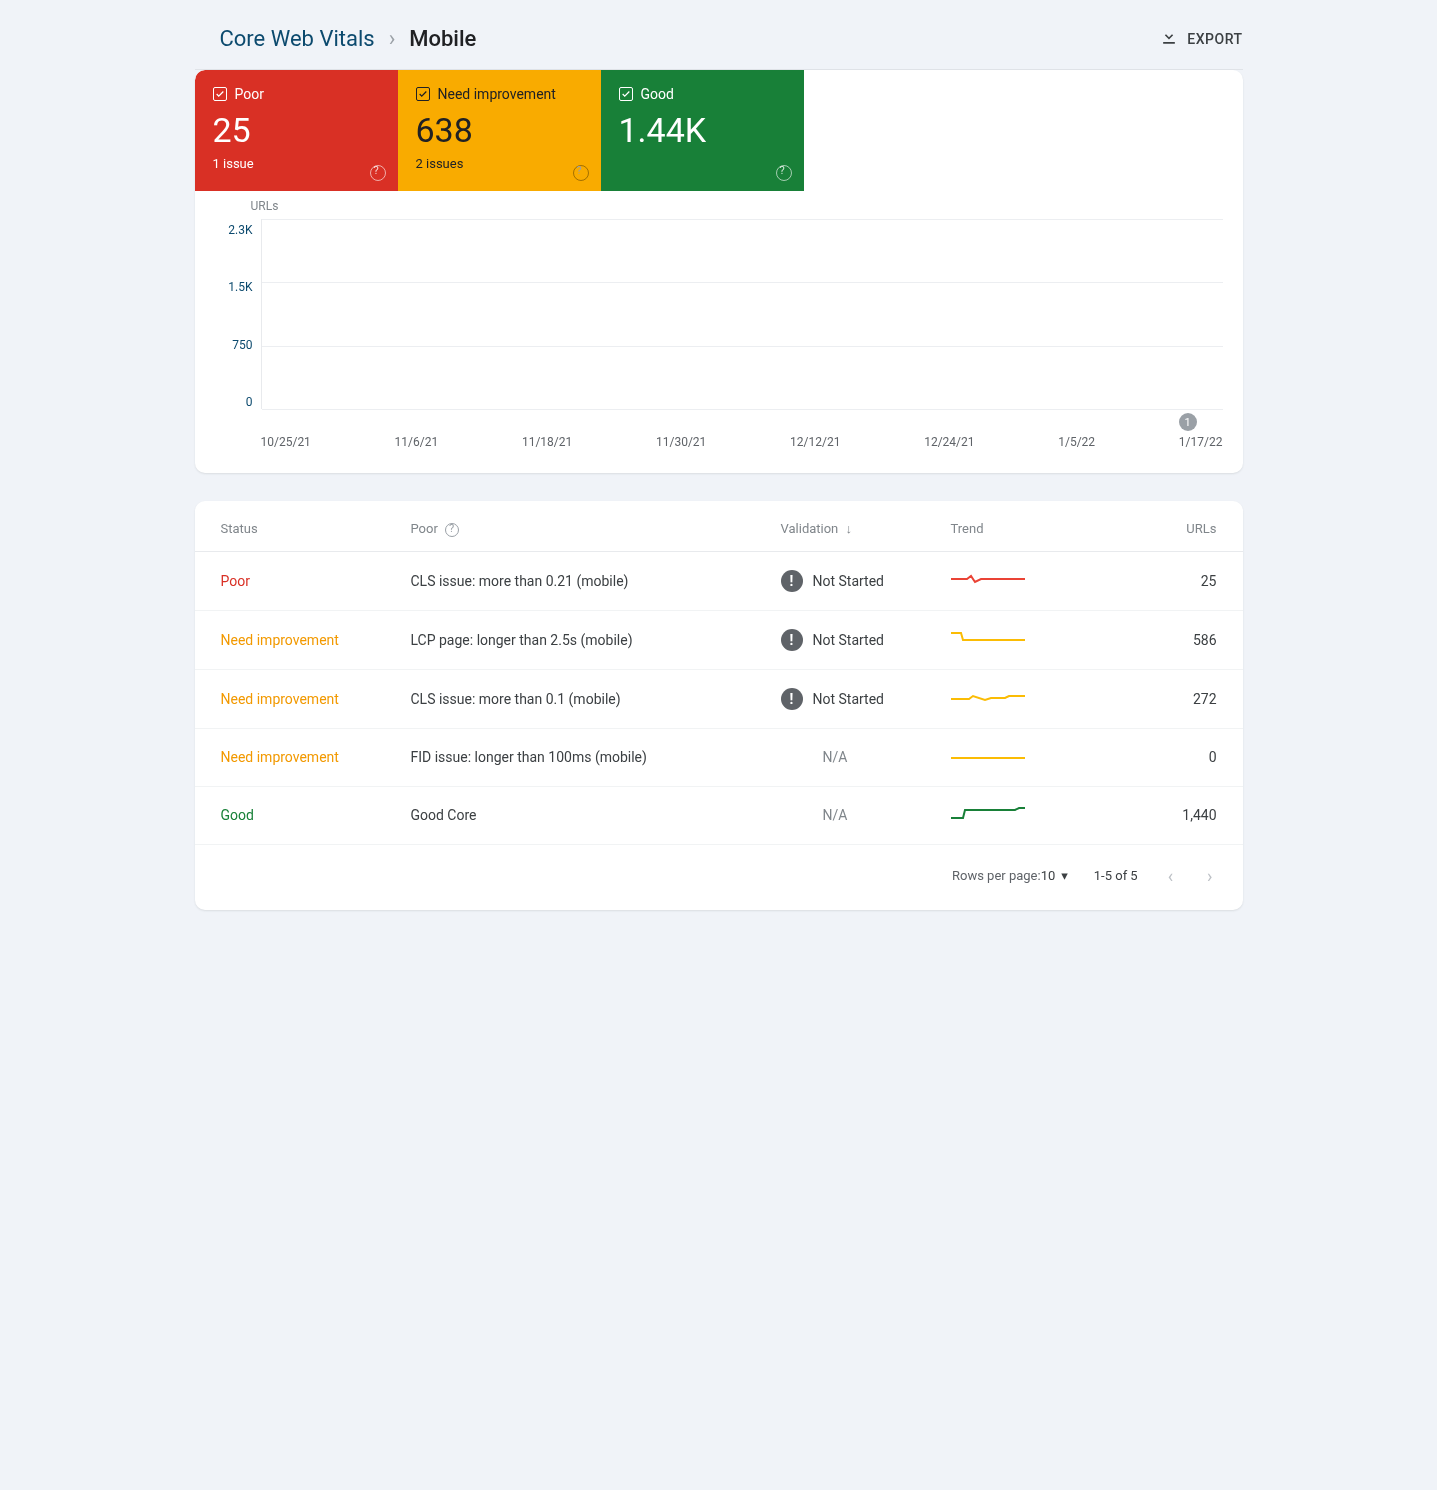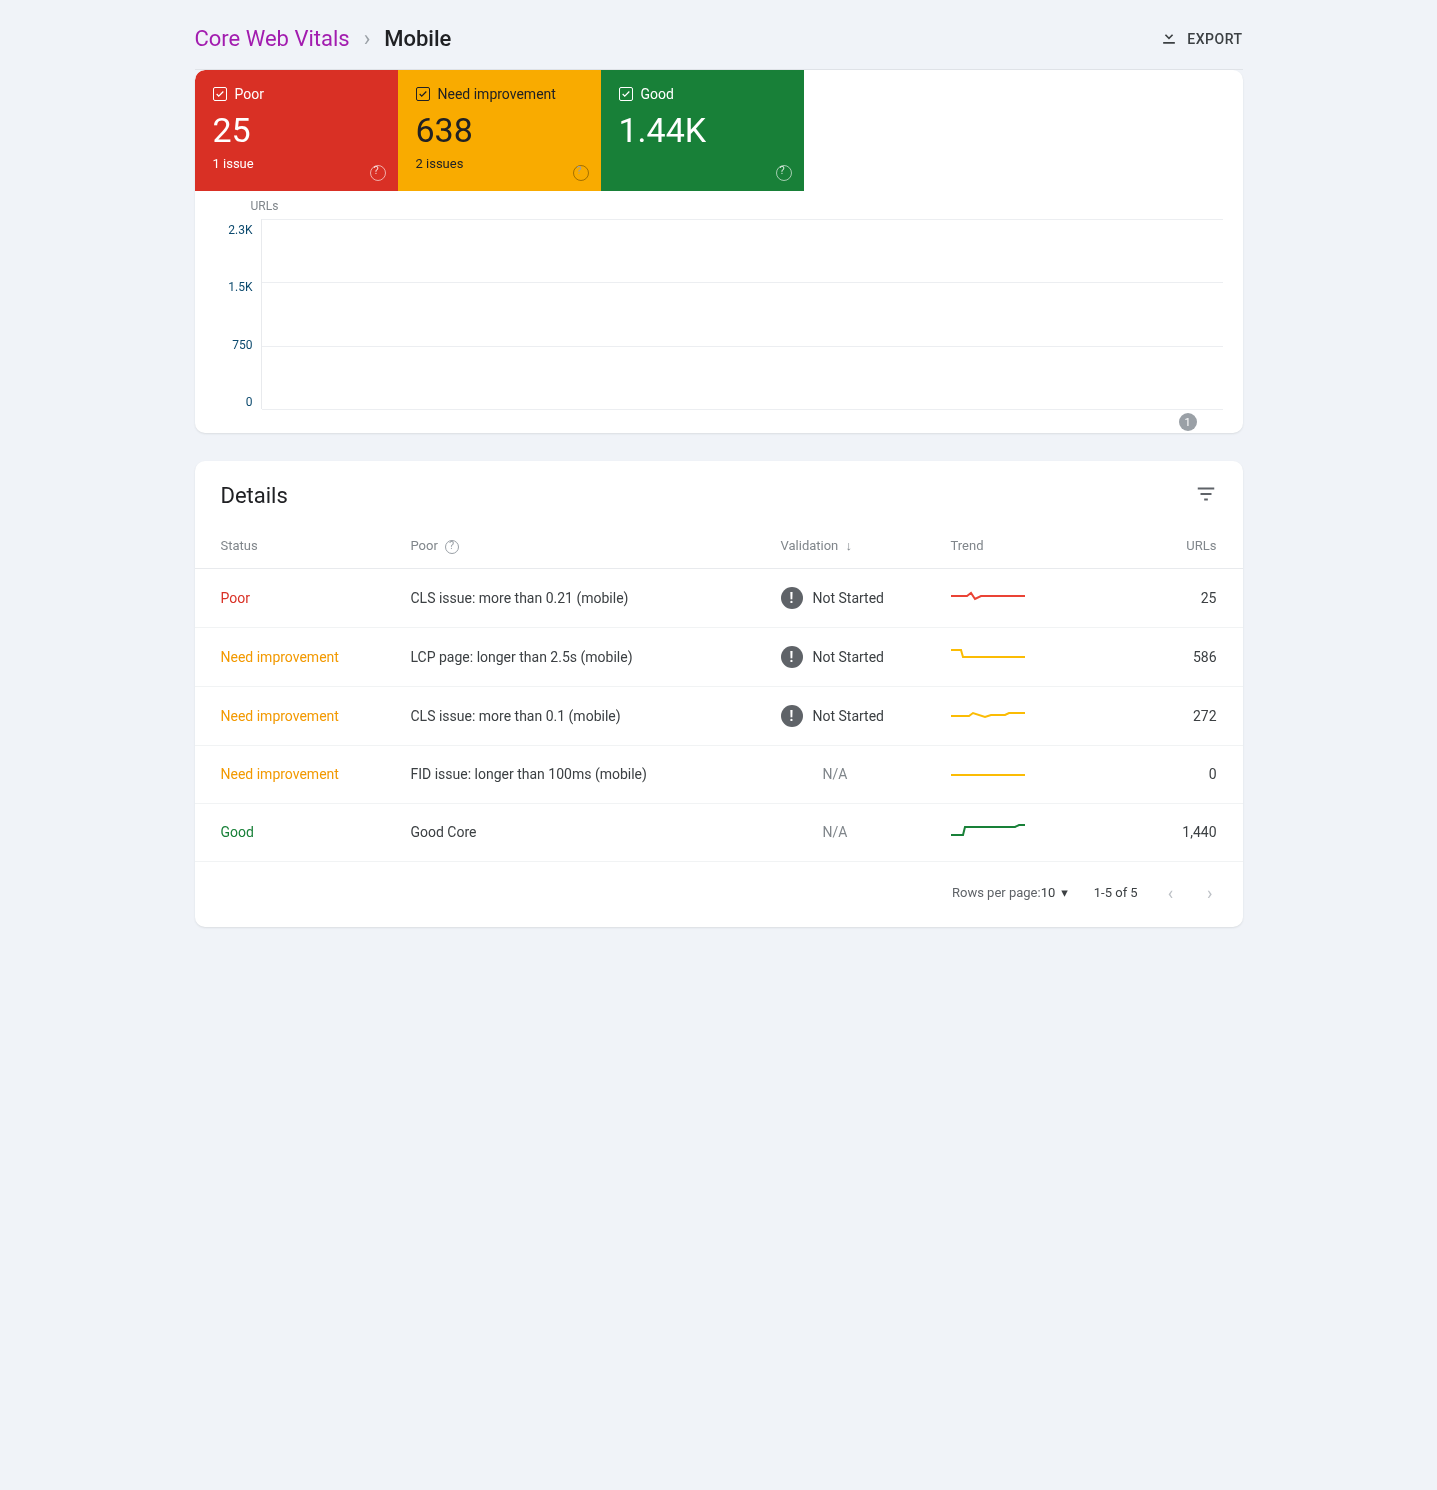--- a/index.html
+++ b/index.html
@@ -8,21 +8,21 @@
     background: #f0f3f8;
     color: #202124;
     font-size: 14px;
   }
   .page { width: 1080px; margin: 0 auto; padding: 20px 16px 40px; }
   .header {
     display: flex; align-items: center; justify-content: space-between;
     padding: 6px 0 18px; border-bottom: 1px solid #e0e3e8;
   }
   .breadcrumb { display: flex; align-items: center; gap: 14px; font-size: 22px; }
-  .breadcrumb .bc-root { color: #a21caf; }
+  .breadcrumb .bc-root { color: #0c4a6e; margin-left: 25px; }
   .breadcrumb .chev { color: #9aa0a6; }
   .breadcrumb .bc-current { color: #202124; font-weight: 500; }
   .export-btn {
     display: flex; align-items: center; gap: 8px; cursor: pointer;
     color: #3c4043; font-weight: 500; font-size: 14px; letter-spacing: .5px;
   }
   .export-btn svg { width: 20px; height: 20px; }
   .meta-row {
     display: flex; justify-content: flex-end; gap: 28px;
     padding: 28px 0 36px; color: #5f6368; font-size: 15px;
@@ -625,32 +625,34 @@
               </div>
               <div class="bar">
                 <div class="seg-g" style="height: 62.6087%;"></div>
                 <div class="seg-y" style="height: 27.8261%;"></div>
                 <div class="seg-r" style="height: 1.08696%;"></div>
               </div>
             </div>
           <div class="badge1">1</div>
         </div>
       </div>
+      <div class="xticks" id="xticks">
+          <span>10/25/21</span>
+          <span>11/6/21</span>
+          <span>11/18/21</span>
+          <span>11/30/21</span>
+          <span>12/12/21</span>
+          <span>12/24/21</span>
+          <span>1/5/22</span>
+          <span>1/17/22</span>
+        </div>
     </div>
   </div>
 
   <div class="card">
-    <div class="details-head">
-      <h2>Details</h2>
-      <span class="filter-icon">
-        <svg width="22" height="22" viewBox="0 0 24 24" fill="currentColor">
-            <path d="M3 5h18v2H3V5zm3 6h12v2H6v-2zm4 6h4v2h-4v-2z"></path>
-          </svg>
-      </span>
-    </div>
     <table>
       <thead>
         <tr>
           <th style="width:190px">Status</th>
           <th style="width:370px">
             <span>Poor</span>
             <span class="help-circle" style="width:14px;height:14px"></span>
           </th>
           <th style="width:170px">
             <span>Validation</span>

